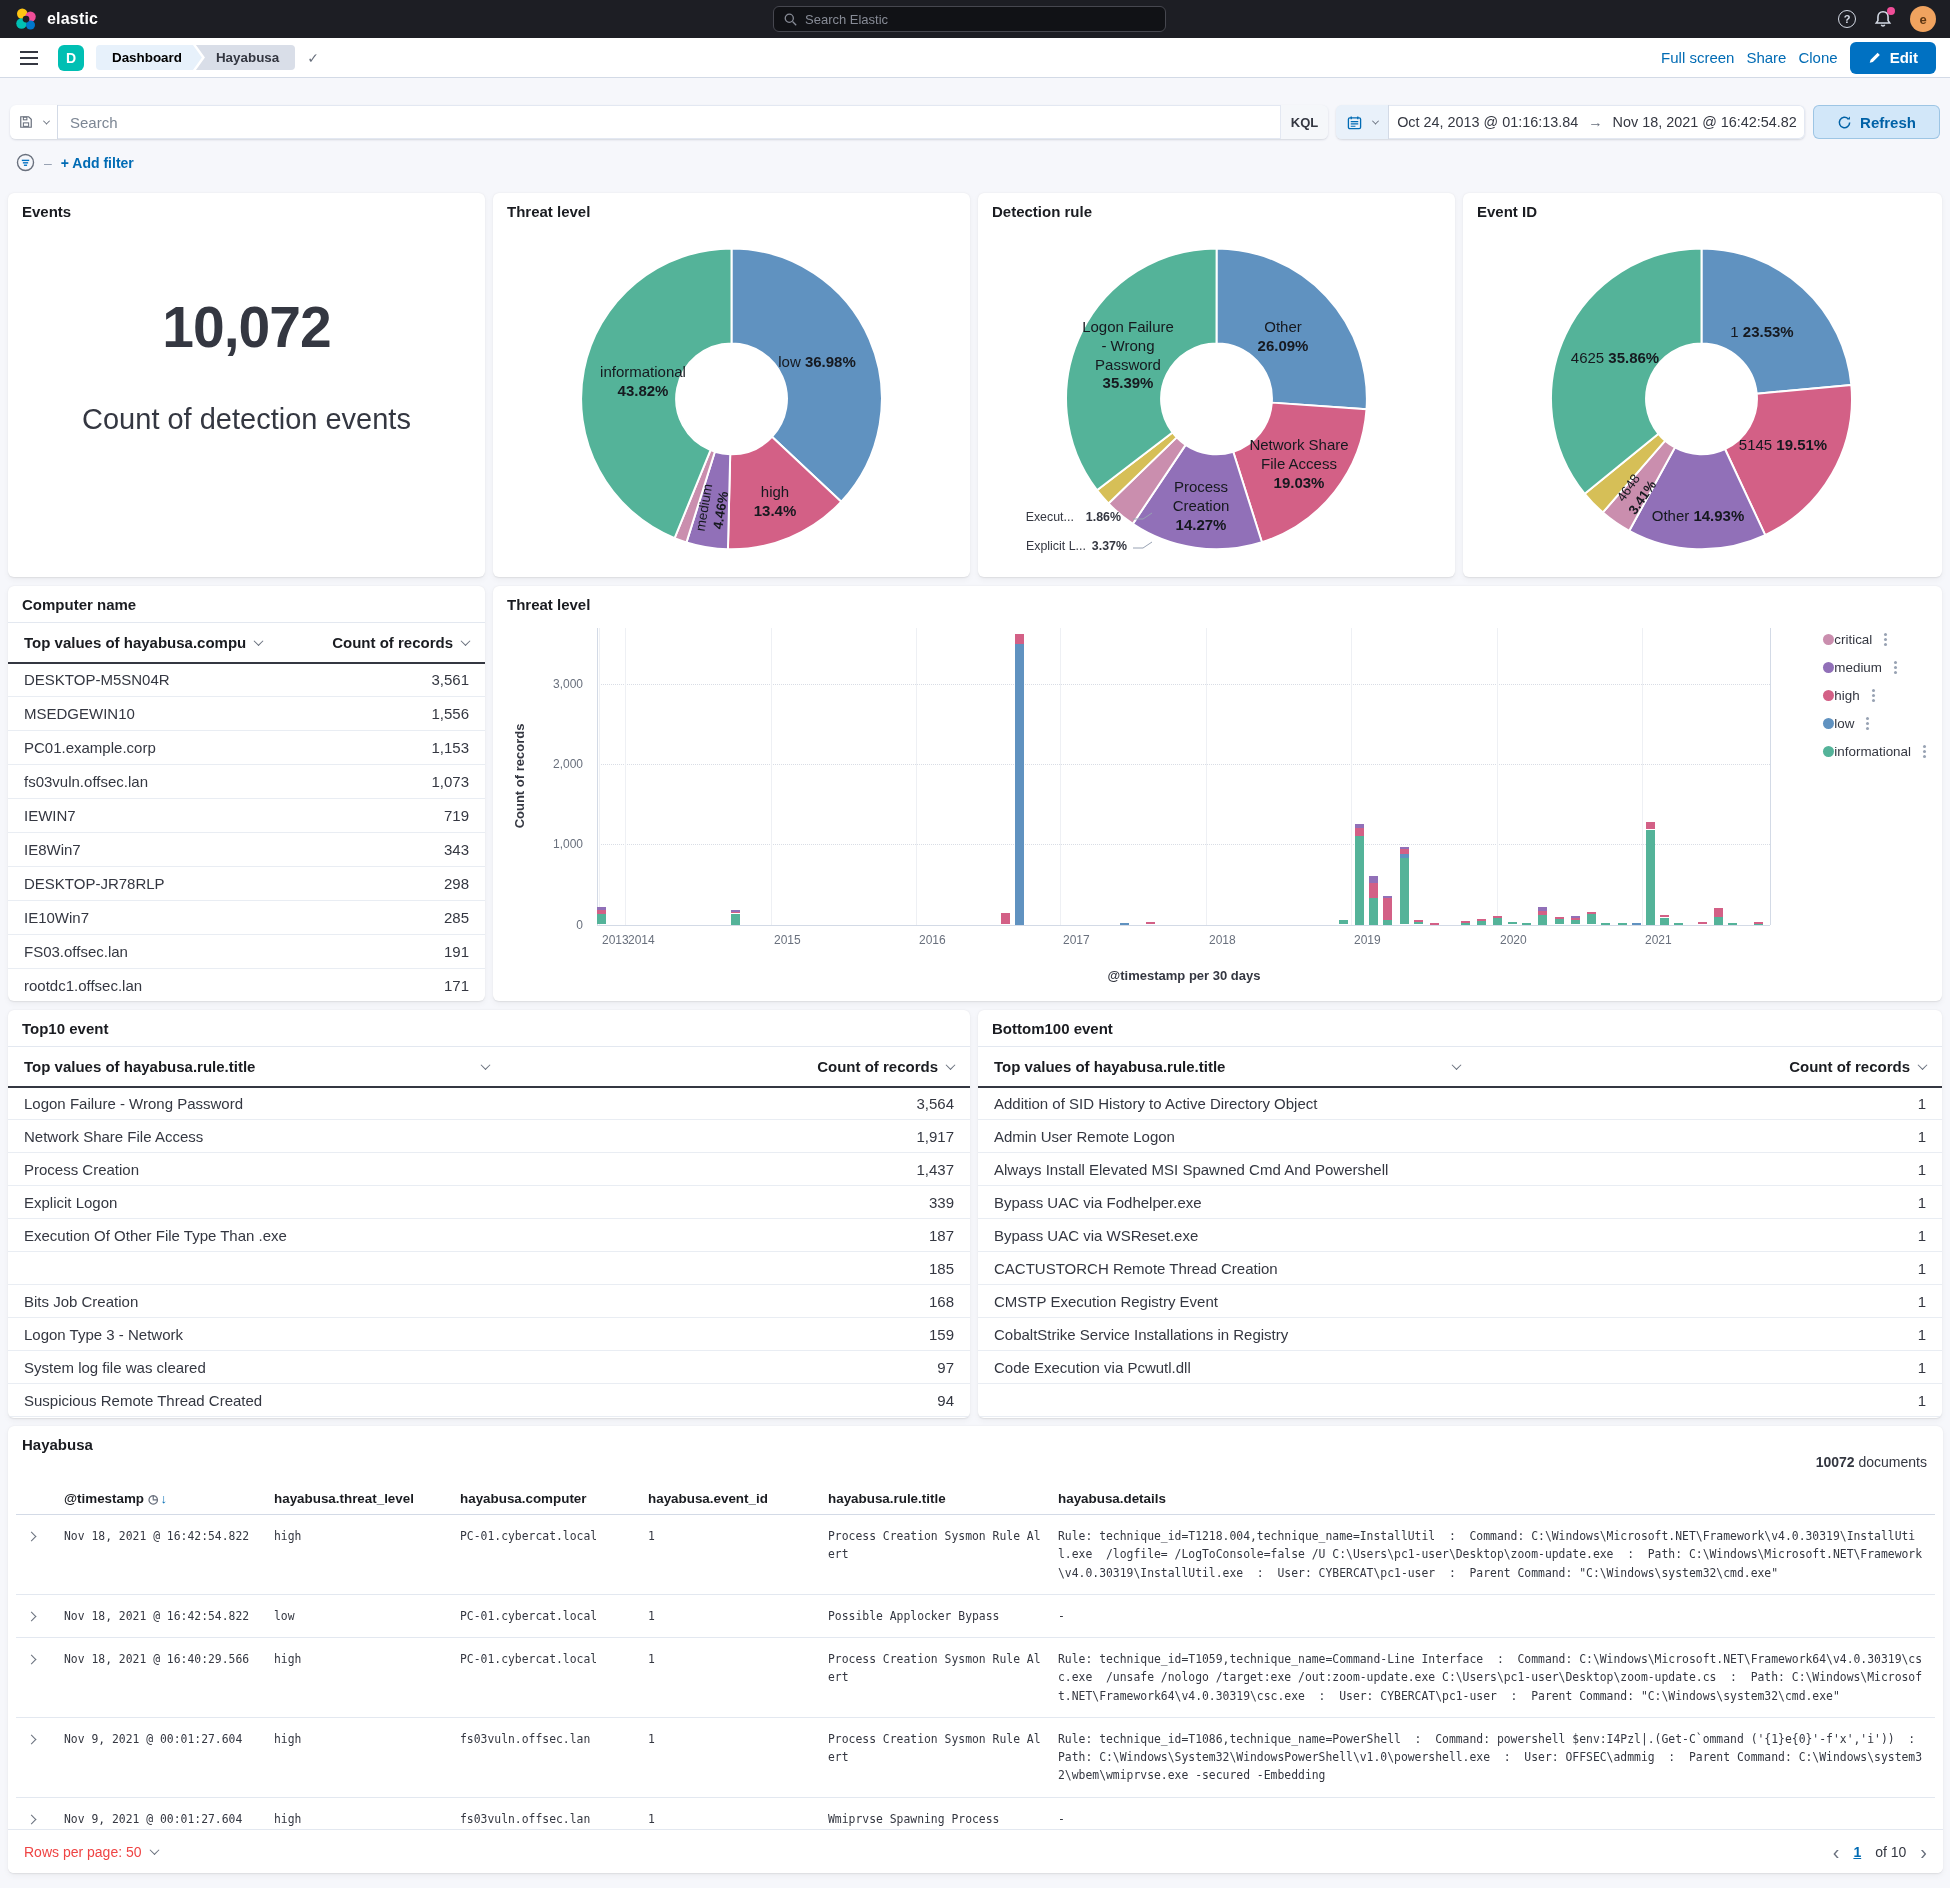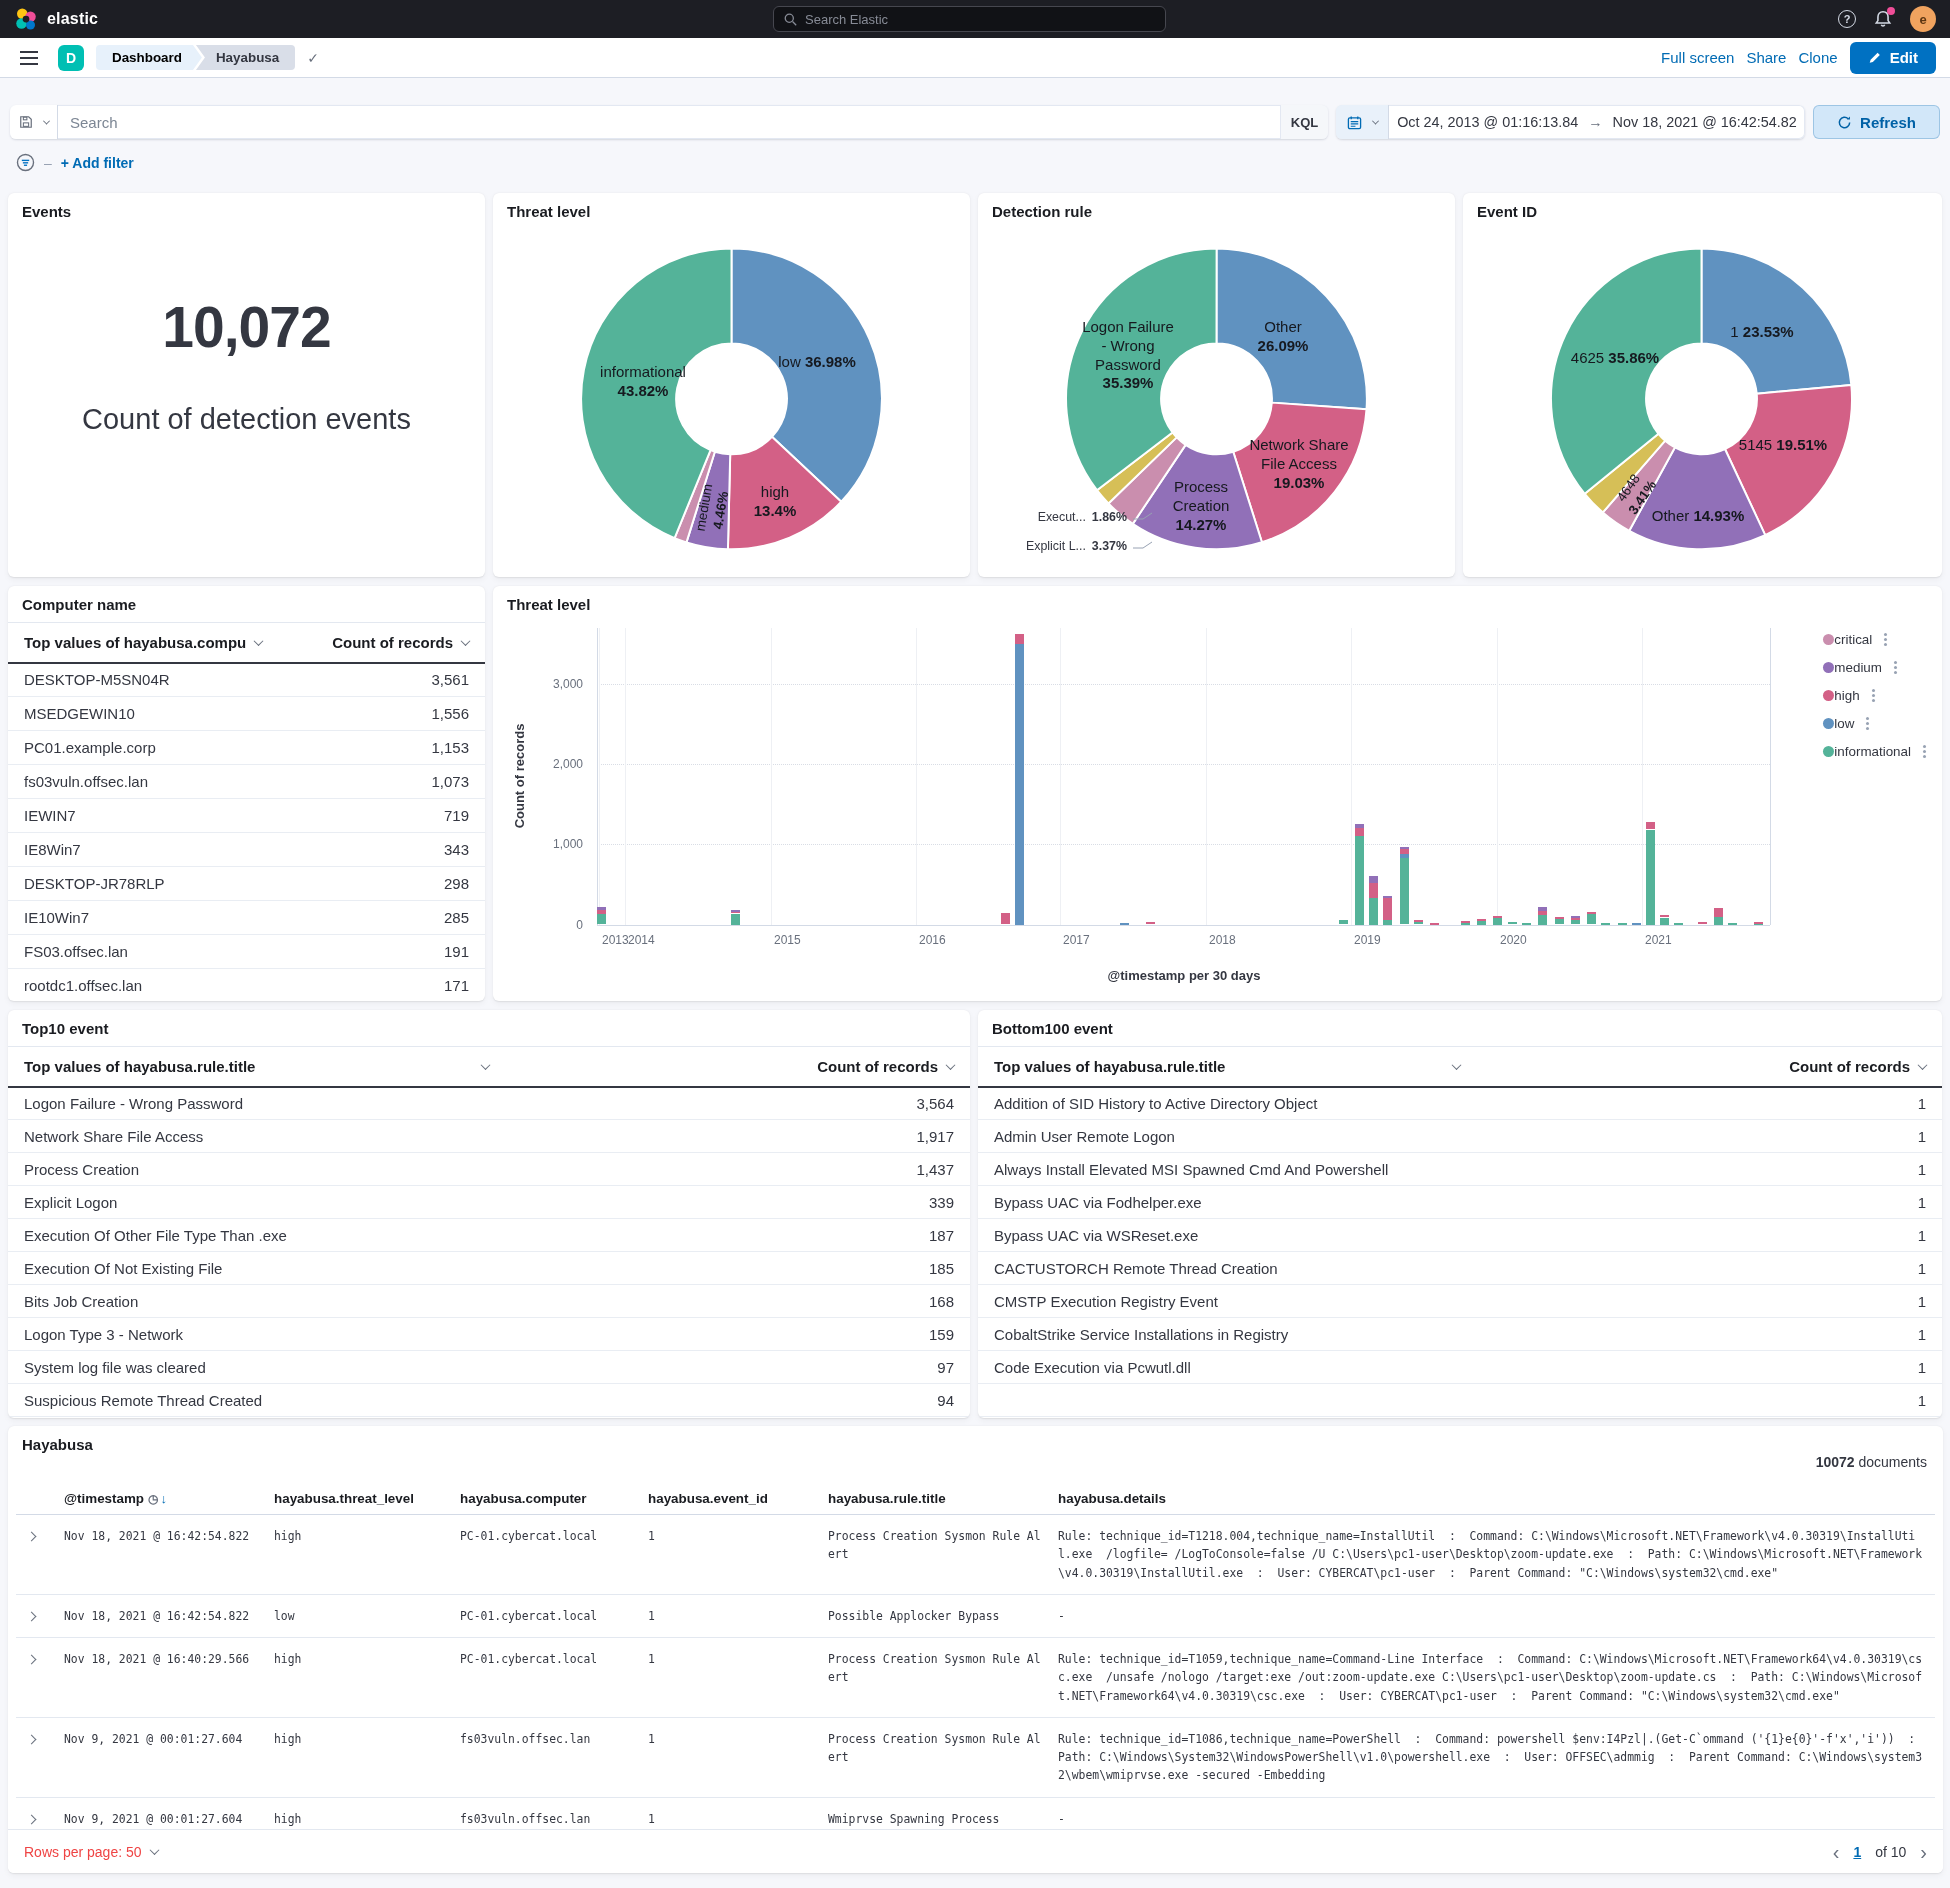--- a/index.html
+++ b/index.html
@@ -272,21 +272,21 @@
         <div><span>Process</span></div>
         <div><span>Creation</span></div>
         <div><b>14.27%</b></div>
       </div>
       <div class="dlabel" style="left: 150px; top: 162px; transform: translate(-50%, -50%);">
         <div><span>Logon  Failure</span></div>
         <div><span>- Wrong</span></div>
         <div><span>Password</span></div>
         <div><b>35.39%</b></div>
       </div>
-      <div class="dcallout" style="right: 302px; top: 317px;">
+      <div class="dcallout" style="right: 302px; top: 317px; gap: 12px;">
         <span>Execut...   </span>
         <b>1.86%</b>
         <svg width="20" height="10" viewBox="0 0 20 10">
           <polyline points="0,7 10,7 19,1" fill="none" stroke="#98a2b3" stroke-width="1"></polyline>
         </svg>
       </div>
       <div class="dcallout" style="right: 302px; top: 346px;">
         <span>Explicit L...   </span>
         <b>3.37%</b>
         <svg width="20" height="10" viewBox="0 0 20 10">
@@ -532,21 +532,20 @@
       </div>
       <div class="vrow" style="height: 33px;">
         <span class="vname">Explicit Logon</span>
         <span class="vcount">339</span>
       </div>
       <div class="vrow" style="height: 33px;">
         <span class="vname">Execution Of Other File Type Than .exe</span>
         <span class="vcount">187</span>
       </div>
       <div class="vrow" style="height: 33px;">
-        <span class="vname">Execution Of Not Existing File</span>
         <span class="vcount">185</span>
       </div>
       <div class="vrow" style="height: 33px;">
         <span class="vname">Bits Job Creation</span>
         <span class="vcount">168</span>
       </div>
       <div class="vrow" style="height: 33px;">
         <span class="vname">Logon Type 3 - Network</span>
         <span class="vcount">159</span>
       </div>

